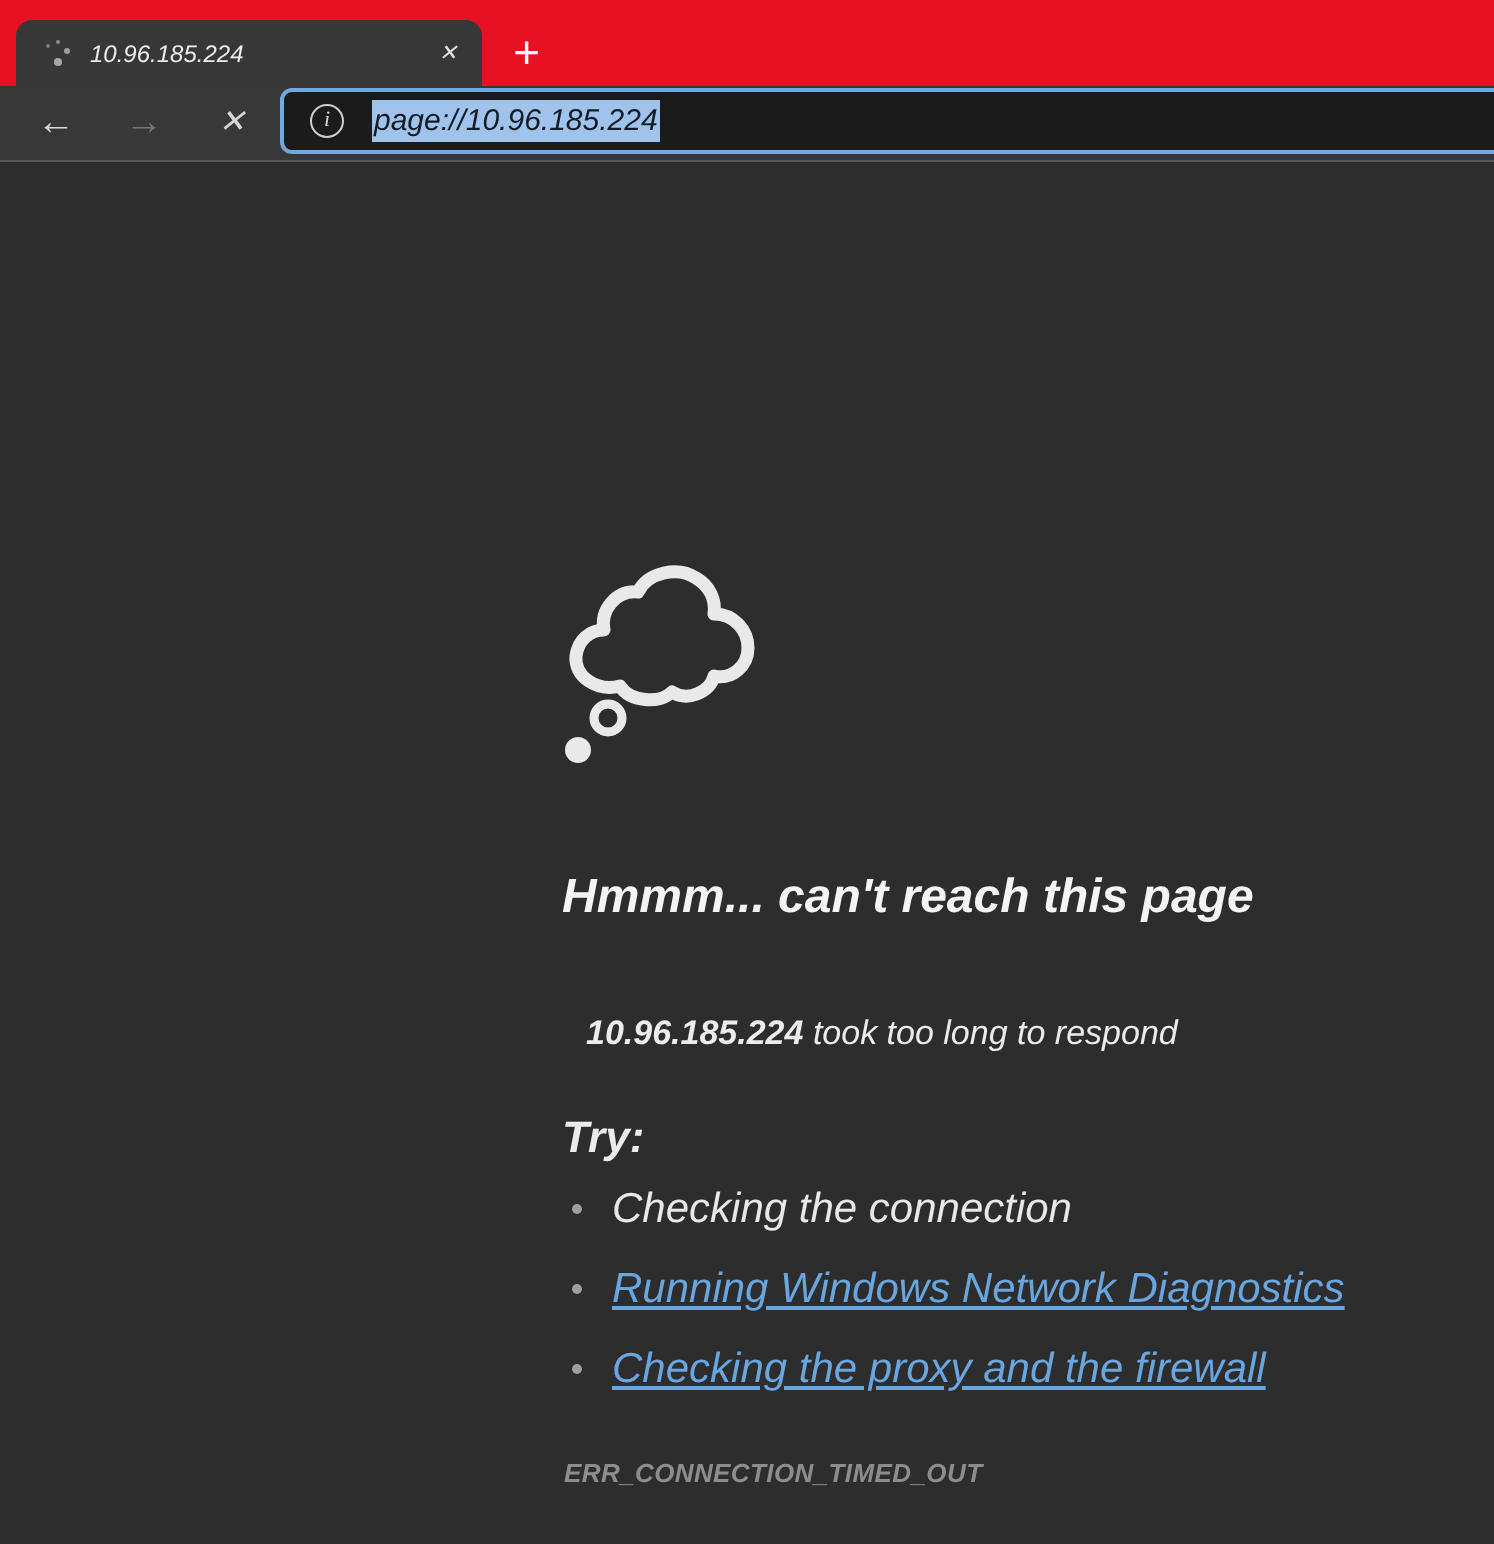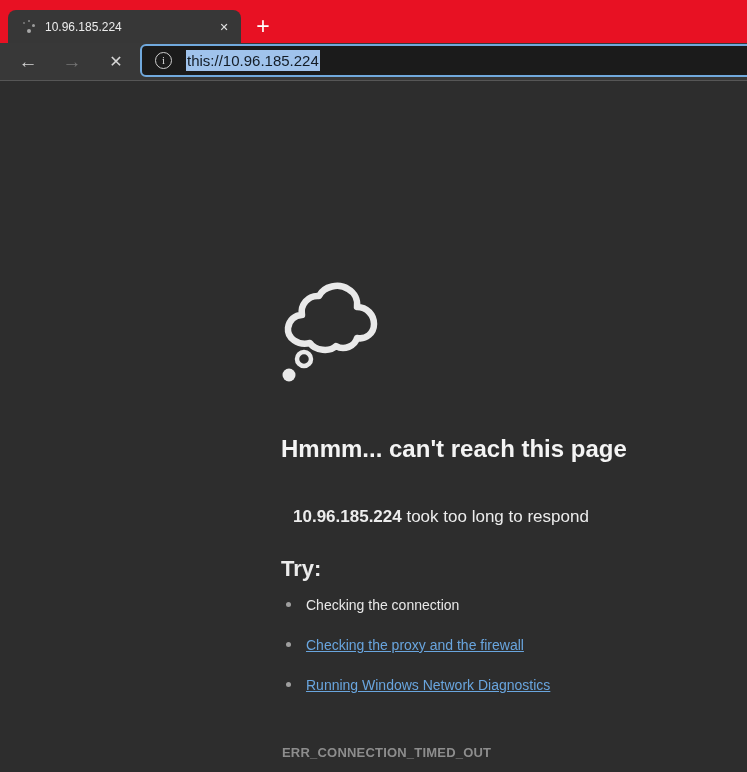--- a/index.html
+++ b/index.html
@@ -3,21 +3,21 @@
 <meta charset="utf-8">
 <title>10.96.185.224</title>
 <style>
   * { margin: 0; padding: 0; box-sizing: border-box; }
   html, body { width: 747px; height: 772px; overflow: hidden; }
   body {
     font-family: "Liberation Sans", sans-serif;
     background: #2d2d2d;
     position: relative;
   }
-  .window { position: absolute; inset: 0; width: 747px; height: 772px; background: #2d2d2d; }
+  .window { position: absolute; inset: 0; width: 747px; height: 772px; background: #2d2d2d; font-style: italic; }
 
   
   .tabstrip {
     position: absolute; left: 0; top: 0; width: 747px; height: 43px;
     background: #e81123;
   }
   .tab {
     position: absolute; left: 8px; top: 10px; width: 233px; height: 33px;
     background: #373737; border-radius: 8px 8px 0 0;
     display: flex; align-items: center; cursor: default;
@@ -86,30 +86,30 @@
     color: #ececec; font-size: 17px; white-space: nowrap;
   }
   .err-subtitle .host { font-weight: bold; }
   .try-label {
     position: absolute; left: 0; top: 279px;
     color: #ececec; font-size: 22px; font-weight: bold;
   }
   .suggestions { position: absolute; left: 0; top: 317px; list-style: none; }
   .suggestions li {
     position: relative; padding-left: 25px; height: 40px;
-    color: #e8e8e8; font-size: 14px; line-height: 22px;
+    color: #e8e8e8; font-size: 21px; line-height: 22px;
   }
   .suggestions li::before {
     content: ""; position: absolute; left: 5px; top: 8px;
     width: 5px; height: 5px; border-radius: 50%; background: #9f9f9f;
   }
   .suggestions a { color: #69a5de; text-decoration: underline; cursor: pointer; }
   .err-code {
     position: absolute; left: 1px; top: 452px;
-    color: #8d8d8d; font-size: 13px; font-weight: bold; letter-spacing: 0.2px; margin-top: 16px;
+    color: #8d8d8d; font-size: 13px; font-weight: bold; letter-spacing: 0.2px;
   }
 </style>
 </head>
 <body>
 
 <div class="window">
 
   <div class="tabstrip">
     <div class="tab">
       <div class="favicon-spinner">
@@ -123,21 +123,21 @@
     </div>
     <div class="new-tab">+</div>
   </div>
 
   <div class="toolbar">
     <div class="nav-btn back">←</div>
     <div class="nav-btn forward">→</div>
     <div class="nav-btn stop">✕</div>
     <div class="omnibox">
       <span class="info-icon">i</span>
-      <span class="url-text"><span class="url-selection">this://10.96.185.224</span></span>
+      <span class="url-text"><span class="url-selection">page://10.96.185.224</span></span>
     </div>
   </div>
 
   <div class="page">
     <div class="content">
 
       <svg class="cloud-icon" width="104" height="108" viewBox="0 0 104 108" fill="none">
         <path d="M33 64 C 21 67 10 59 11 49 C 12 41 18 36 25 36 C 23 26 31 16 42 17 C 47 7 62 4 71 10 C 78 14 81 21 80 28 C 90 28 97 36 97 45 C 97 54 89 61 80 59 C 78 67 67 72 59 67 C 53 73 38 72 33 64 Z" stroke="#e9e9e9" stroke-width="6.5" stroke-linejoin="round" stroke-linecap="round"></path>
         <circle cx="27" cy="80" r="7" stroke="#e9e9e9" stroke-width="4.5"></circle>
         <circle cx="12" cy="96" r="6.5" fill="#e9e9e9"></circle>
@@ -147,24 +147,24 @@
 
       <p class="err-subtitle"><span class="host">10.96.185.224</span><span> took too long to respond</span></p>
 
       <p class="try-label">Try:</p>
 
       <ul class="suggestions">
         <li>
           <span>Checking the connection</span>
         </li>
         <li>
-          <a>Checking the proxy and the firewall</a>
+          <a>Running Windows Network Diagnostics</a>
         </li>
         <li>
-          <a>Running Windows Network Diagnostics</a>
+          <a>Checking the proxy and the firewall</a>
         </li>
       </ul>
 
       <div class="err-code">ERR_CONNECTION_TIMED_OUT</div>
 
     </div>
   </div>
 
 </div>
 

